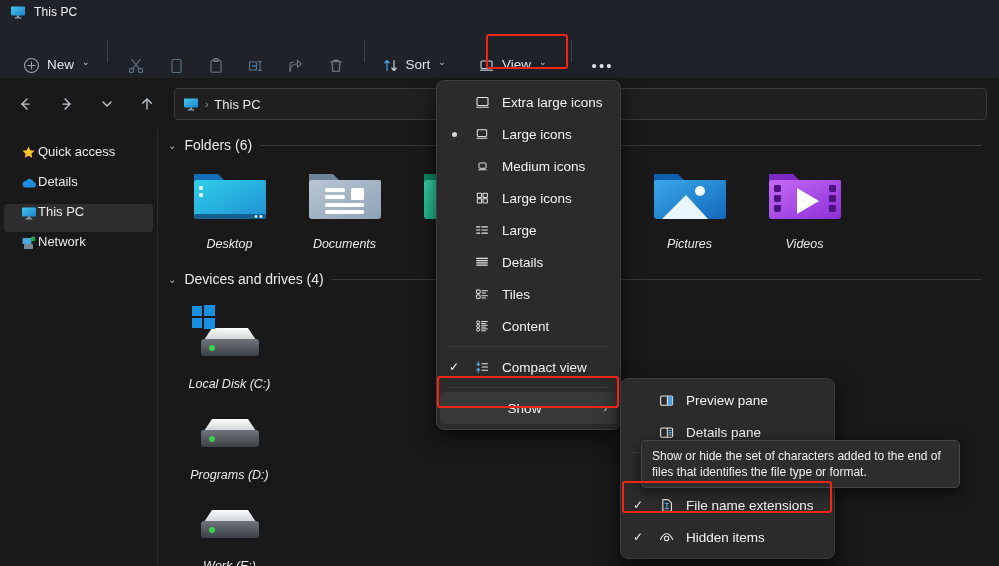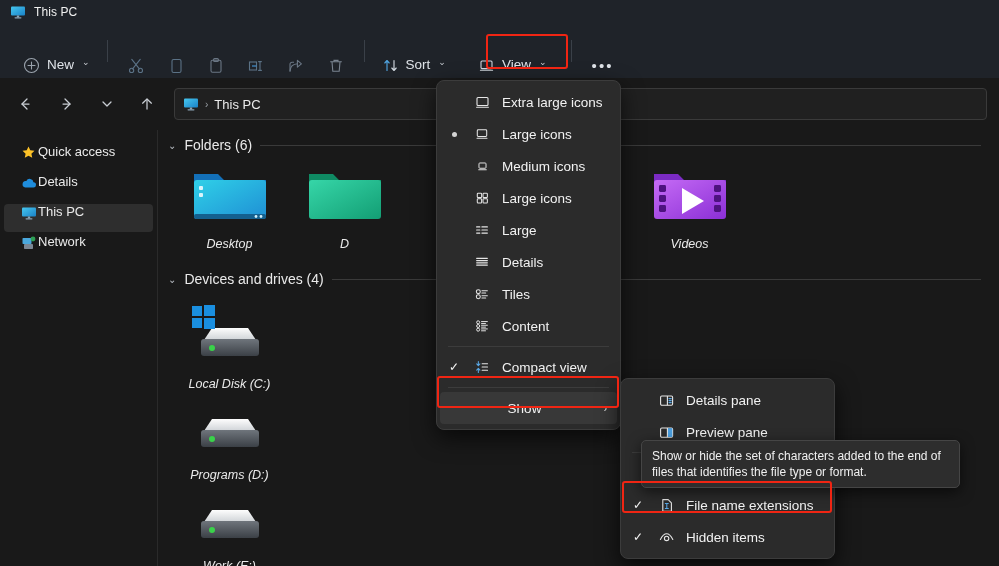--- a/index.html
+++ b/index.html
@@ -372,20 +372,40 @@
             <rect x="11" y="26" width="4" height="4" rx="1" fill="#d9f4fb"></rect>
             <rect x="11" y="33" width="4" height="4" rx="1" fill="#d9f4fb"></rect>
             <rect x="6" y="54" width="72" height="5" rx="2" fill="#14608f"></rect>
             <circle cx="68" cy="56.5" r="1.4" fill="#cfeffb"></circle>
               <circle cx="73" cy="56.5" r="1.4" fill="#cfeffb"></circle>
           </svg>
         </div>
         <div class="tlabel">Desktop</div>
       </div>
 
+      <div class="tile">
+        <div class="thumb">
+          <svg width="84" height="68" viewBox="0 0 84 68">
+            <defs>
+                <linearGradient id="fdoc" x1="0" y1="0" x2="1" y2="1">
+              <stop offset="0" stop-color="#b9c6d4"></stop>
+                  <stop offset="1" stop-color="#8fa2b5"></stop>
+            </linearGradient>
+              </defs>
+            <path d="M6 14h24l6 6h42v6H6z" fill="#6f8396"></path>
+            <rect x="6" y="20" width="72" height="39" rx="3" fill="url(#fdoc)"></rect>
+            <rect x="22" y="28" width="20" height="4" rx="1.6" fill="#fff"></rect>
+            <rect x="22" y="35" width="20" height="4" rx="1.6" fill="#fff"></rect>
+            <rect x="48" y="28" width="13" height="12" rx="1.6" fill="#fff"></rect>
+            <rect x="22" y="43" width="39" height="4" rx="1.6" fill="#fff"></rect>
+            <rect x="22" y="50" width="39" height="4" rx="1.6" fill="#fff"></rect>
+          </svg>
+        </div>
+        <div class="tlabel">Documents</div>
+      </div>
 
       <div class="tile">
         <div class="thumb">
           <svg width="84" height="68" viewBox="0 0 84 68">
             <defs>
                 <linearGradient id="fdl" x1="0" y1="0" x2="1" y2="1">
               <stop offset="0" stop-color="#36d6a8"></stop>
                   <stop offset="1" stop-color="#139e74"></stop>
             </linearGradient>
               </defs>
@@ -629,37 +649,37 @@
 
   <div class="redbox" style="left:437px; top:376px; width:182px; height:32px;"></div>
 
   <div class="submenu">
 
     <div class="mitem">
       <span class="bullet-col"></span>
       <span class="ico-col">
         <svg width="17" height="17" viewBox="0 0 17 17">
           <rect x="2.6" y="4" width="12" height="9.2" rx="1.2" fill="none" stroke="#e6e6e6" stroke-width="1.1"></rect>
+          <rect x="9.4" y="4.2" width="4.9" height="8.8" fill="#4b9fe0"></rect>
+          <path d="M9.4 4v9.2" stroke="#e6e6e6" stroke-width="1.1"></path>
+        </svg>
+      </span>
+      <span class="mlabel">Preview pane</span>
+    </div>
+
+    <div class="mitem">
+      <span class="bullet-col"></span>
+      <span class="ico-col">
+        <svg width="17" height="17" viewBox="0 0 17 17">
+          <rect x="2.6" y="4" width="12" height="9.2" rx="1.2" fill="none" stroke="#e6e6e6" stroke-width="1.1"></rect>
           <path d="M9.4 4v9.2" stroke="#e6e6e6" stroke-width="1.1"></path>
           <path d="M11 6.6h2.2M11 8.6h2.2M11 10.6h2.2" stroke="#5aa9e8" stroke-width="1.1" stroke-linecap="round"></path>
         </svg>
       </span>
       <span class="mlabel">Details pane</span>
-    </div>
-
-    <div class="mitem">
-      <span class="bullet-col"></span>
-      <span class="ico-col">
-        <svg width="17" height="17" viewBox="0 0 17 17">
-          <rect x="2.6" y="4" width="12" height="9.2" rx="1.2" fill="none" stroke="#e6e6e6" stroke-width="1.1"></rect>
-          <rect x="9.4" y="4.2" width="4.9" height="8.8" fill="#4b9fe0"></rect>
-          <path d="M9.4 4v9.2" stroke="#e6e6e6" stroke-width="1.1"></path>
-        </svg>
-      </span>
-      <span class="mlabel">Preview pane</span>
     </div>
 
     <div class="msep"></div>
 
     <div class="mitem">
       <span class="bullet-col"></span>
       <span class="ico-col">
         <svg width="17" height="17" viewBox="0 0 17 17">
           <path d="M5 3.2h5.2l3 3v7.6H5z" fill="none" stroke="#d8d8d8" stroke-width="1.1"></path>
         </svg>

